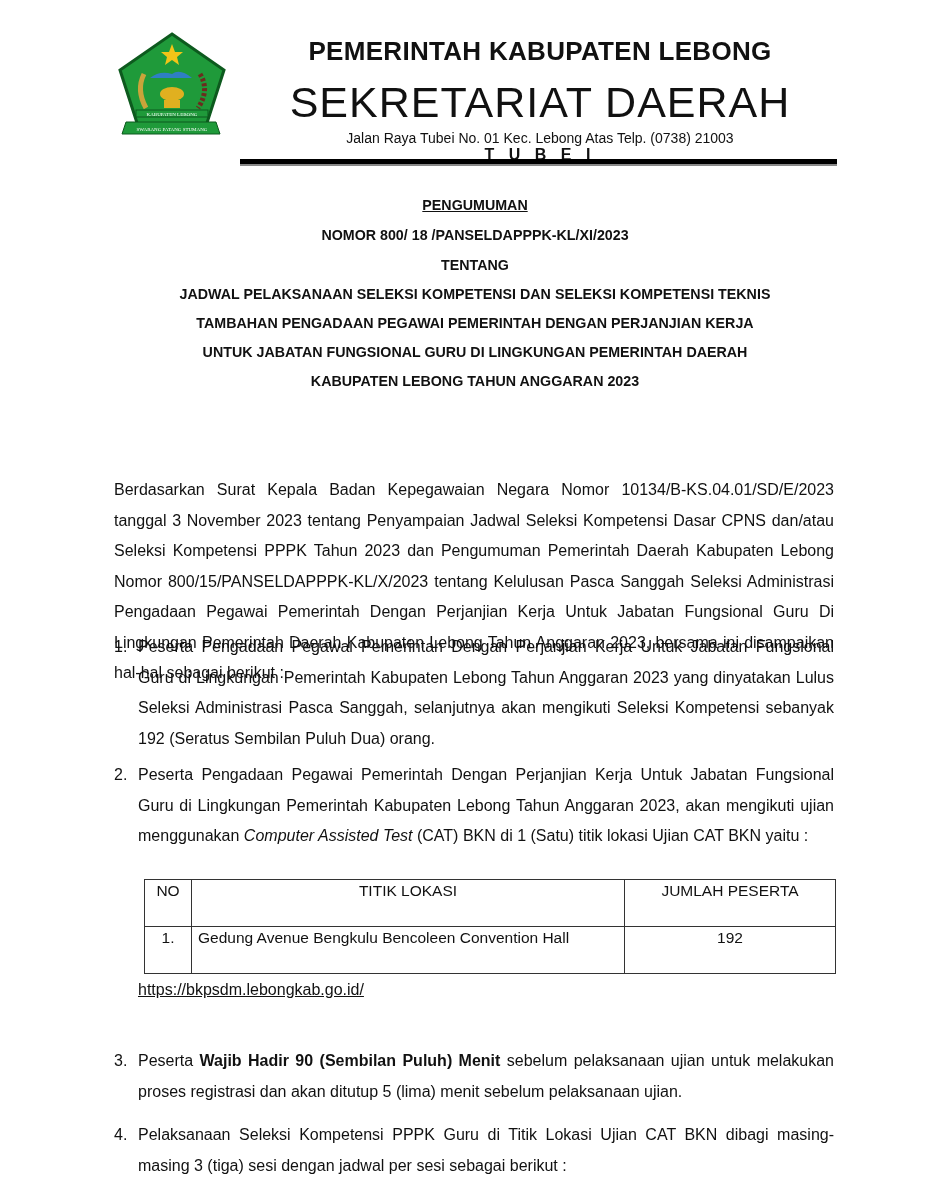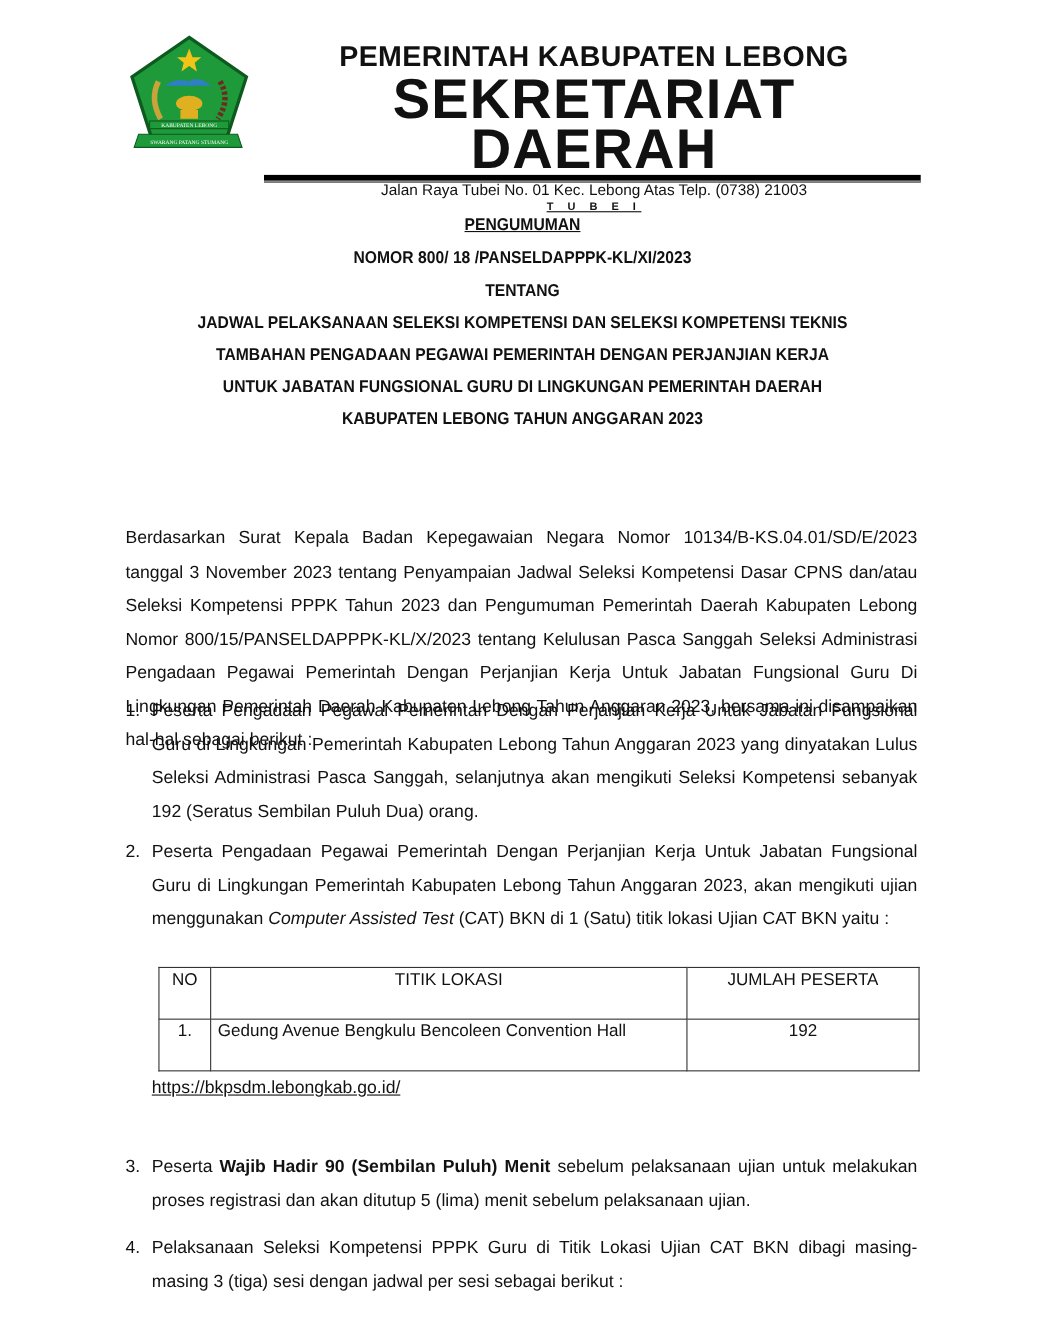--- a/index.html
+++ b/index.html
@@ -1,22 +1,22 @@
 <!DOCTYPE html>
 <html><head>
 <meta charset="utf-8">
 <style>
   html, body { margin: 0; padding: 0; background: #ffffff; }
   body { width: 948px; height: 1200px; position: relative; overflow: hidden; color: #111; font-family: "Liberation Sans", sans-serif; }
   .logo { position: absolute; left: 116px; top: 30px; width: 112px; height: 112px; }
   .kop { position: absolute; left: 240px; top: 36px; width: 600px; text-align: center; }
   .kop .l1 { font-size: 26px; font-weight: bold; letter-spacing: 0.3px; line-height: 30px; }
-  .kop .l2 { font-size: 51px; font-weight: bold; letter-spacing: 1px; line-height: 46px; margin-top: 1px; }
+  .kop .l2 { font-size: 43px; font-weight: normal; letter-spacing: 1px; line-height: 46px; margin-top: 13px; }
   .kop .l3 { font-size: 14px; line-height: 17px; margin-top: 5px; }
-  .kop .l4 { font-size: 10px; font-weight: bold; letter-spacing: 5px; line-height: 15px; text-decoration: underline; }
+  .kop .l4 { font-size: 16px; font-weight: bold; letter-spacing: 5px; line-height: 15px; text-decoration: underline; }
   .rule { position: absolute; left: 240px; top: 159px; width: 597px; height: 5px; background: #000; border-bottom: 2px solid #888; }
   .title { position: absolute; left: 110px; width: 730px; text-align: center; font-weight: bold; font-size: 15.5px; font-family: "Liberation Sans", sans-serif; transform: scaleX(0.92); transform-origin: center; }
   .title.u { text-decoration: underline; }
   .body { position: absolute; left: 114px; width: 720px; font-size: 16px; line-height: 30.5px; text-align: justify; transform-origin: left top; margin-top: 48px; }
   .para { text-align: justify; text-align-last: left; }
   .li { position: absolute; font-size: 16px; line-height: 30.5px; }
   .li .num { position: absolute; left: 0; top: 0; }
   .li .txt { position: absolute; left: 24px; width: 696px; text-align: justify; }
   .tbl { position: absolute; left: 144px; top: 879px; width: 692px; border-collapse: collapse; font-size: 15.5px; }
   .tbl td { border: 1.5px solid #333; vertical-align: top; padding: 2px 6px 0 6px; height: 44px; }

